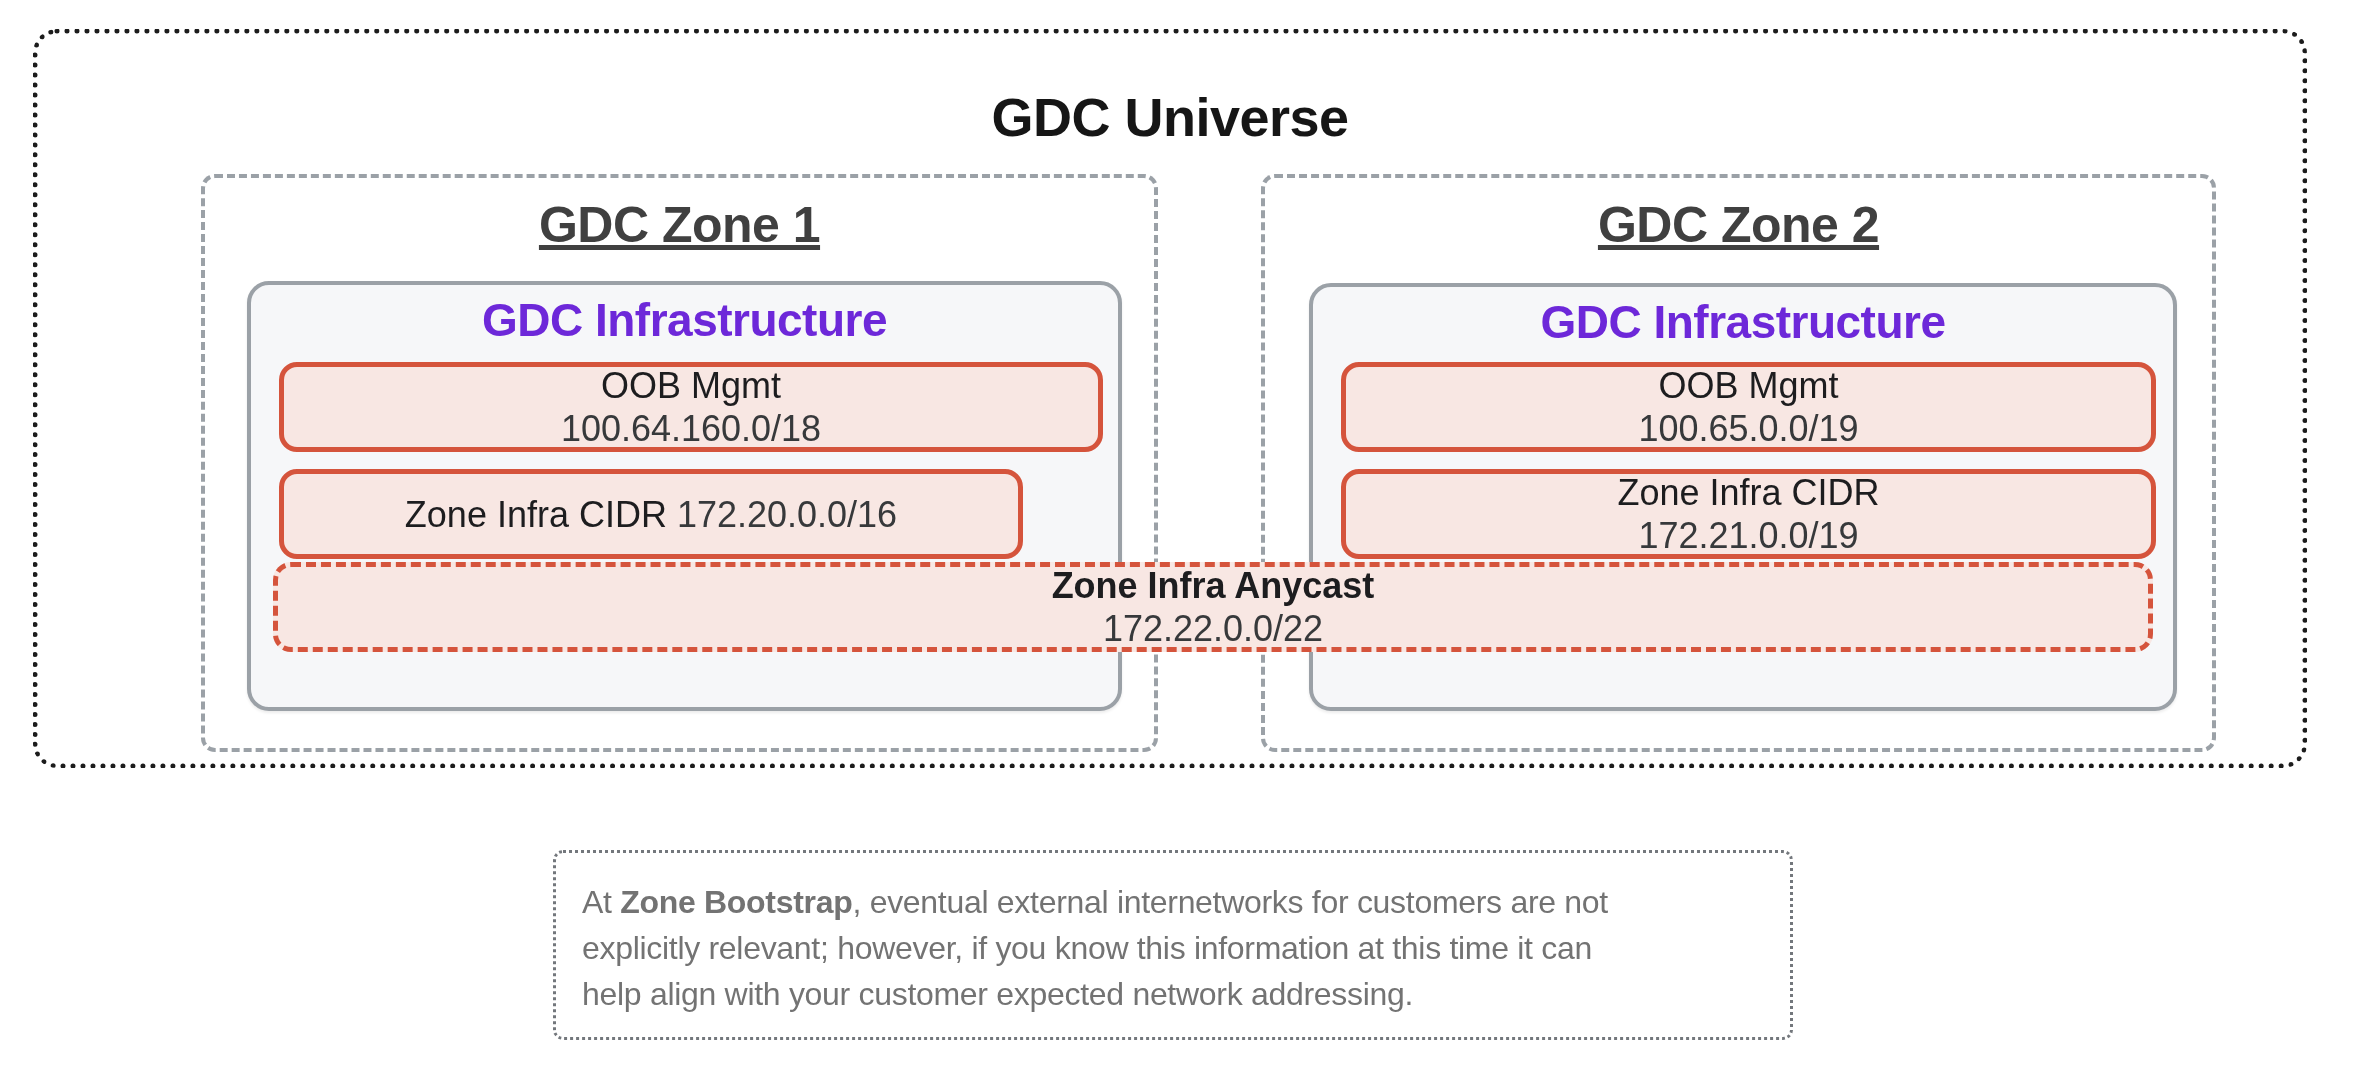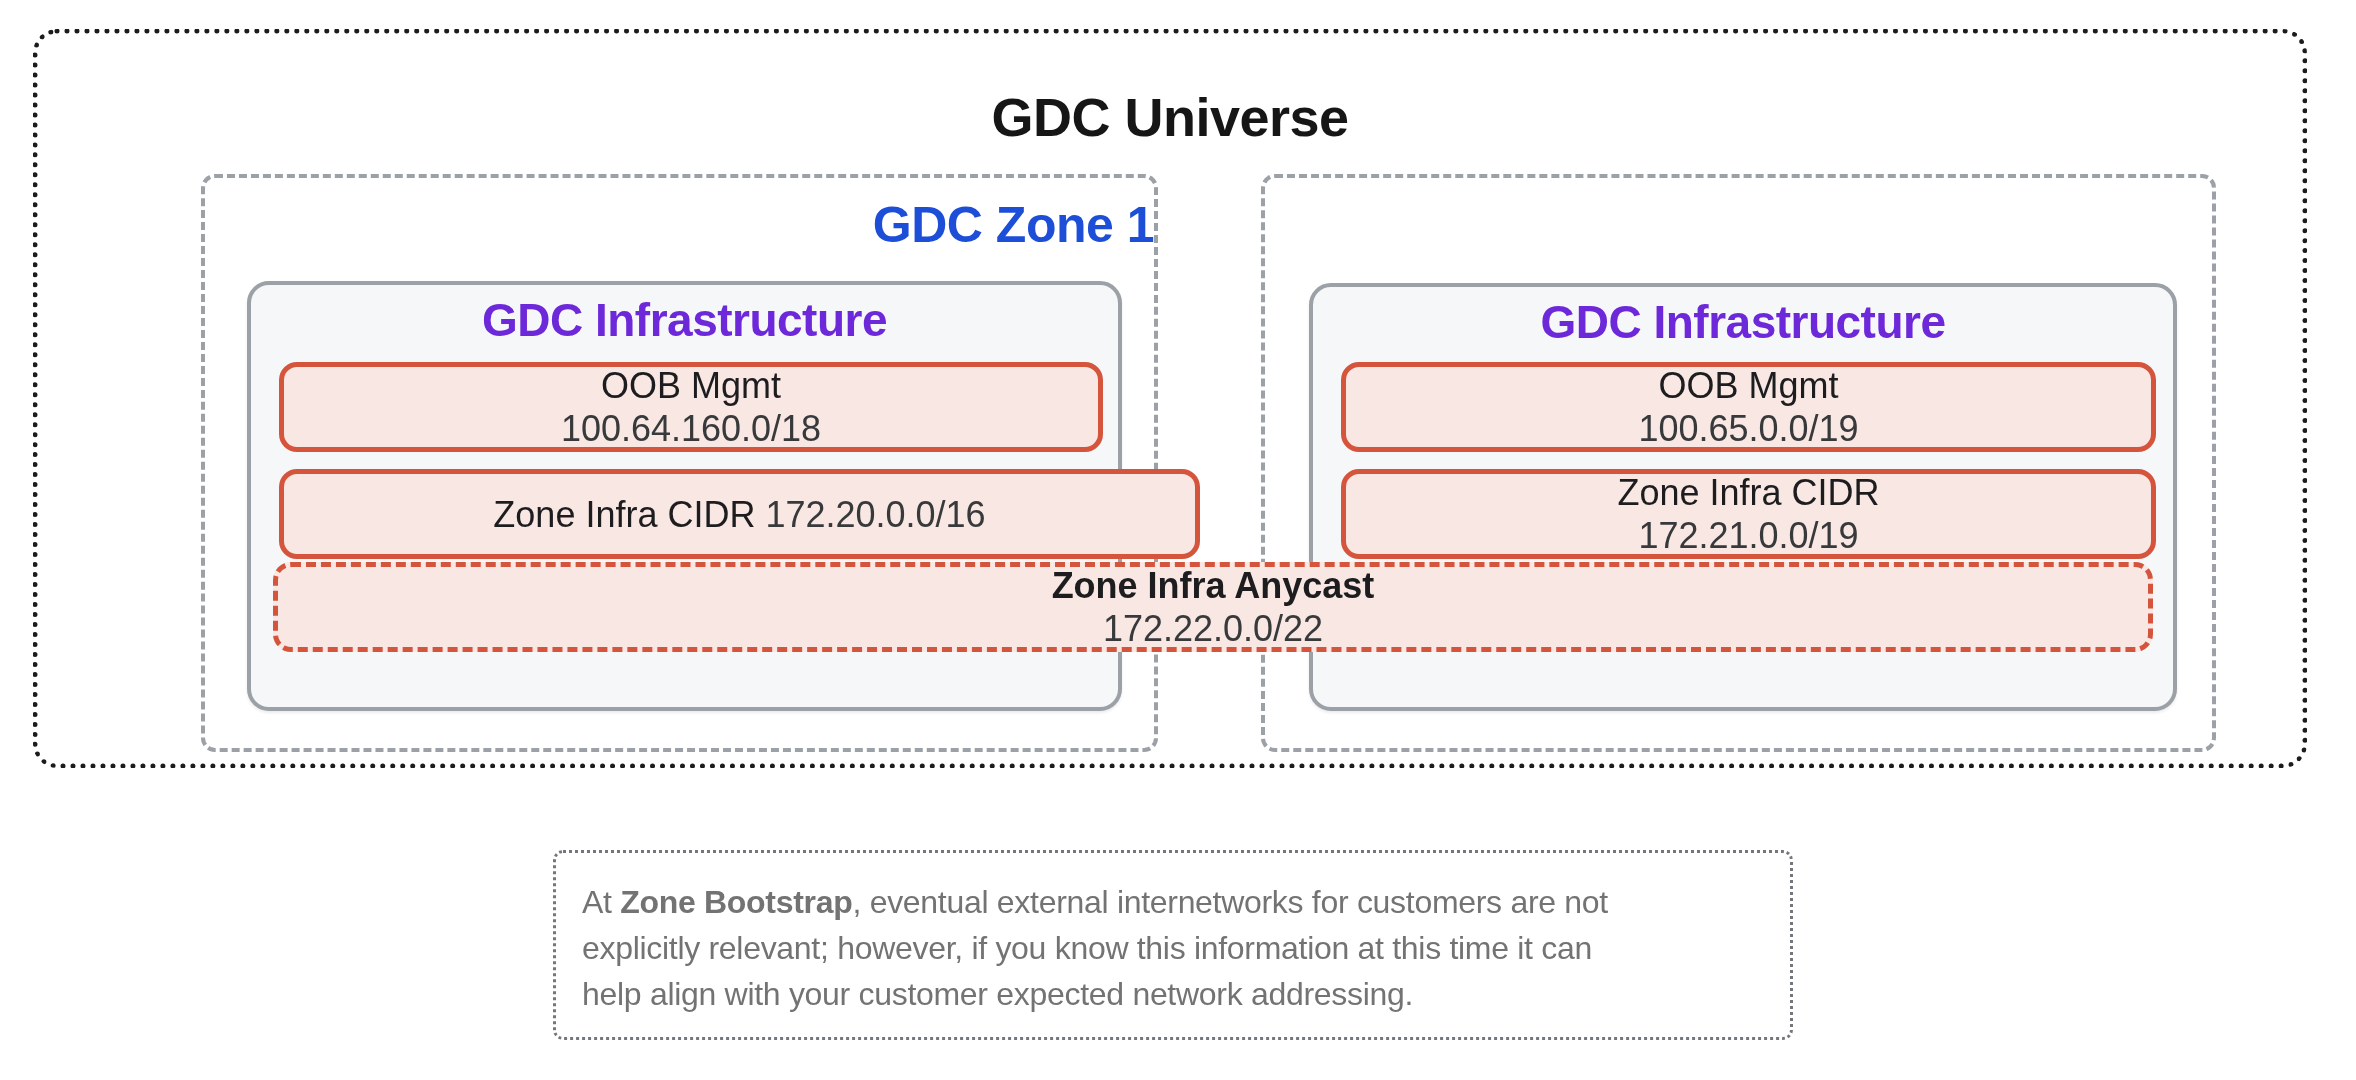--- a/index.html
+++ b/index.html
@@ -41,25 +41,26 @@
     position: absolute;
     border: 4px dashed #9ba1a7;
     border-radius: 14px;
     background: #ffffff;
   }
   .zone-1 { left: 163px; top: 140px; width: 957px; height: 578px; }
   .zone-2 { left: 1223px; top: 140px; width: 955px; height: 578px; }
   .zone-title {
     position: absolute;
     left: 0; right: 0; top: 18px;
-    text-align: right;
+    text-align: center;
     font-size: 50px;
     font-weight: 700;
     letter-spacing: -0.5px;
-    color: #1d4ed8;
+    color: #404040;
+    text-decoration: underline;
   }
 
   
   .infra-box {
     position: absolute;
     border: 4px solid #9ba1a7;
     border-radius: 22px;
     background: #f6f7f9;
     box-shadow: 0 2px 3px rgba(0,0,0,0.08);
   }
@@ -85,21 +86,21 @@
     flex-direction: column;
     align-items: center;
     justify-content: center;
     text-align: center;
     font-size: 36px;
     line-height: 43px;
     color: #37393b;
   }
   .red-box .label { font-weight: 400; color: #1d1d1f; }
   .zone-1 .oob-box   { left: 28px; top: 77px;  width: 824px; height: 90px; }
-  .zone-1 .cidr-box  { left: 28px; top: 184px; width: 921px; height: 90px; }
+  .zone-1 .cidr-box  { left: 28px; top: 184px; width: 744px; height: 90px; }
   .zone-2 .oob-box   { left: 28px; top: 75px;  width: 815px; height: 90px; }
   .zone-2 .cidr-box  { left: 28px; top: 182px; width: 815px; height: 90px; }
   .inline-row .label { margin-right: 10px; }
 
   
   .anycast-box {
     position: absolute;
     left: 235px; top: 528px;
     width: 1880px; height: 90px;
     border: 5px dashed #d5543c;
@@ -153,20 +154,21 @@
           <div class="value">100.64.160.0/18</div>
         </div>
 
         <div class="red-box cidr-box">
           <div class="inline-row"><span class="label">Zone Infra CIDR</span><span class="value">172.20.0.0/16</span></div>
         </div>
       </div>
     </div>
 
     <div class="zone-box zone-2">
+      <div class="zone-title">GDC Zone 2</div>
 
       <div class="infra-box">
         <div class="infra-title">GDC Infrastructure</div>
 
         <div class="red-box oob-box">
           <div class="label">OOB Mgmt</div>
           <div class="value">100.65.0.0/19</div>
         </div>
 
         <div class="red-box cidr-box">

